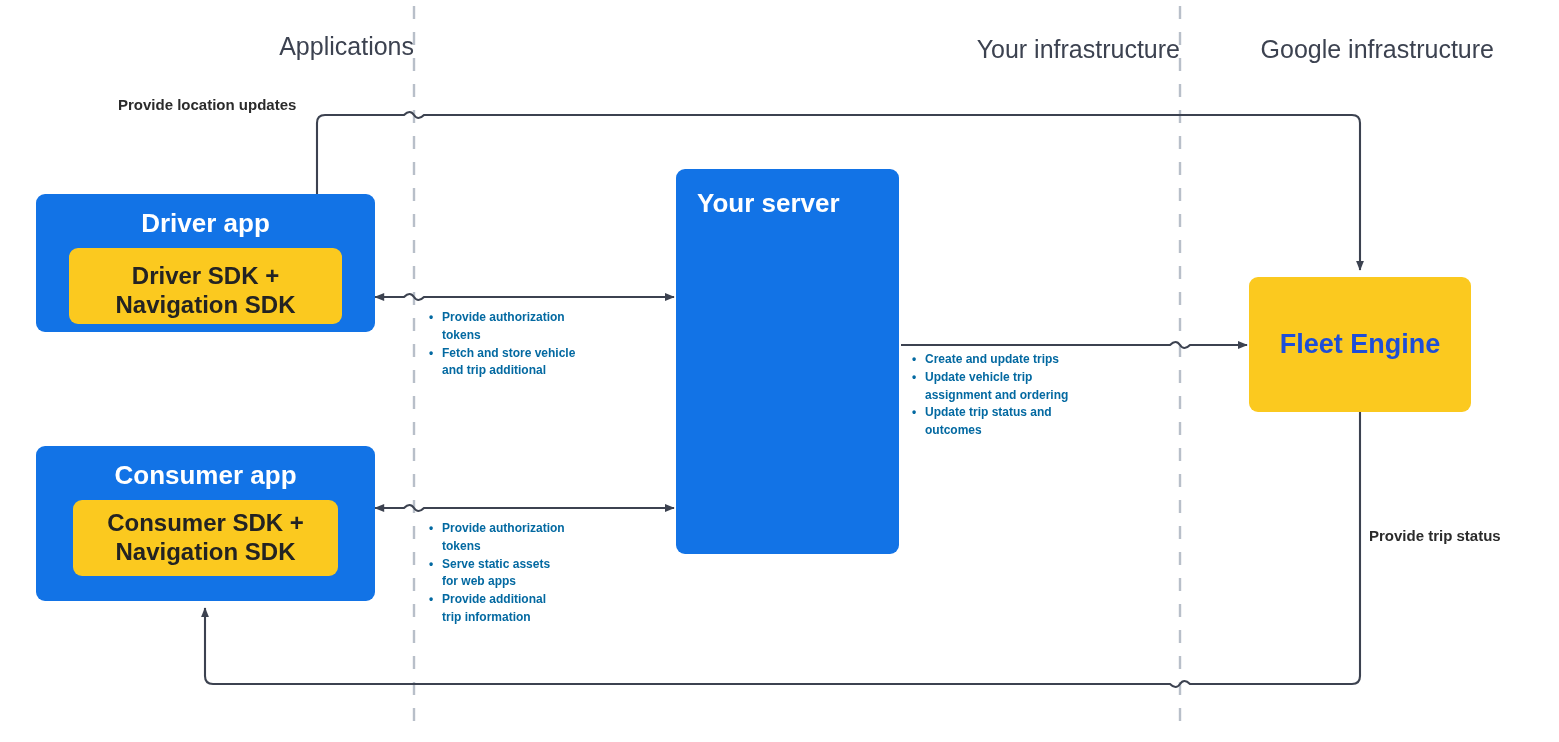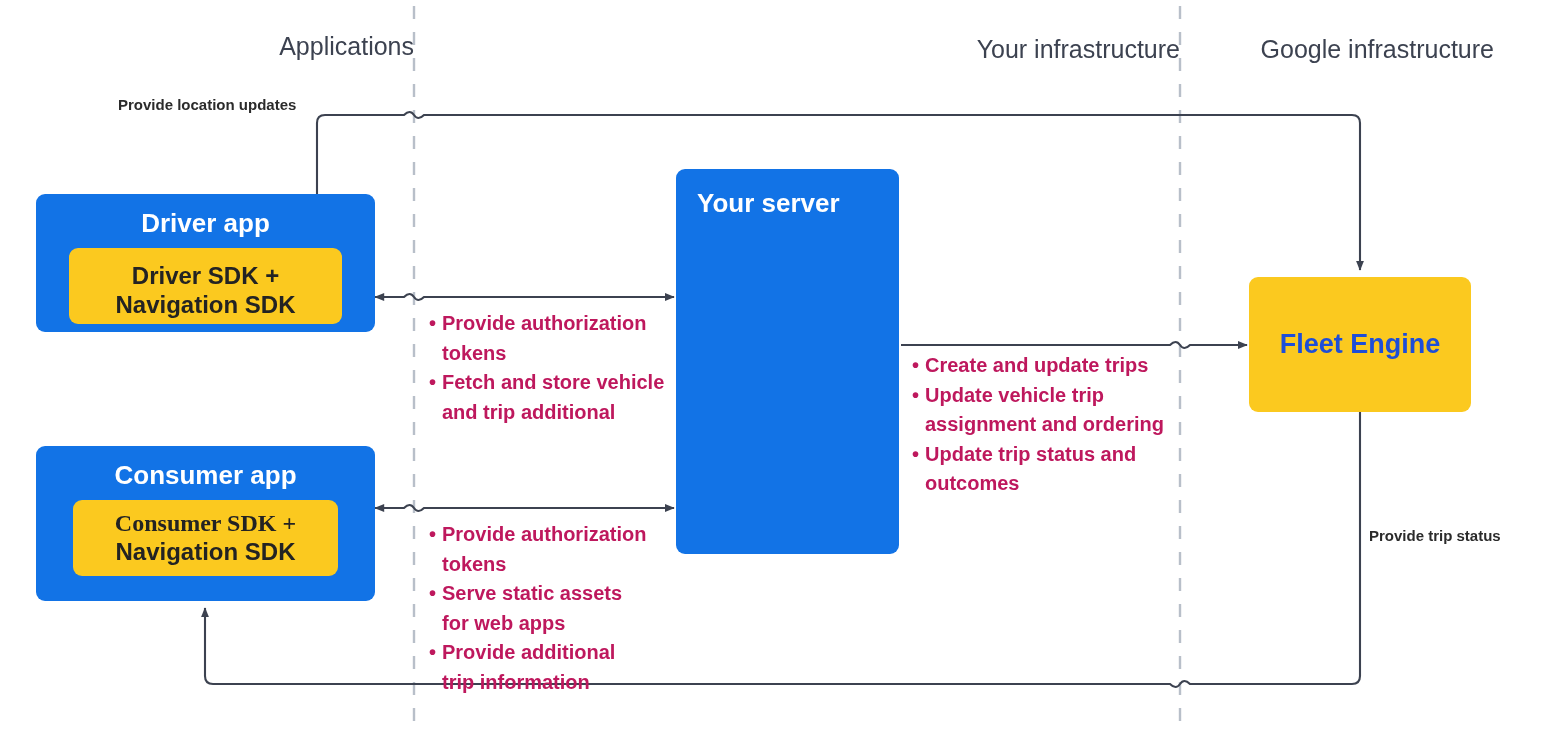--- a/index.html
+++ b/index.html
@@ -57,23 +57,23 @@
   .edge-label{
     position:absolute;
     font-size:15px;
     font-weight:bold;
     color:#2b2b2b;
     white-space:nowrap;
   }
 
   .bullets{
     position:absolute;
-    font-size:20px;
+    font-size:12px;
     font-weight:bold;
-    color:#be185d;
+    color:#0369a1;
     line-height:1.48;
   }
   .bullets .bi{
     display:block;
     position:relative;
     padding-left:13px;
     margin-bottom:0px;
   }
   .bullets .bi::before{
     content:"\2022";
@@ -128,21 +128,21 @@
     <div class="box-title-white" data-name="driver-app-title" style="margin-top:15px;">Driver app</div>
     <div class="box box-yellow" data-name="node-driver-sdk" style="position:static;margin-top:9px;width:273px;height:76px;justify-content:center;">
       <div class="box-title-dark" data-name="driver-sdk-line-1" style="margin-top:10px;">Driver SDK +</div>
       <div class="box-title-dark" data-name="driver-sdk-line-2">Navigation SDK</div>
     </div>
   </div>
 
   <div class="box box-blue" data-name="node-consumer-app" style="left:36px;top:446px;width:339px;height:155px;">
     <div class="box-title-white" data-name="consumer-app-title" style="margin-top:15px;">Consumer app</div>
     <div class="box box-yellow" data-name="node-consumer-sdk" style="position:static;margin-top:9px;width:265px;height:76px;justify-content:center;">
-      <div class="box-title-dark" data-name="consumer-sdk-line-1" style="font-family:Liberation Serif, serif;">Consumer SDK +</div>
+      <div class="box-title-dark" data-name="consumer-sdk-line-1" style="">Consumer SDK +</div>
       <div class="box-title-dark" data-name="consumer-sdk-line-2">Navigation SDK</div>
     </div>
   </div>
 
   <div class="box box-blue" data-name="node-your-server" style="left:676px;top:169px;width:223px;height:385px;align-items:flex-start;">
     <div class="box-title-white" data-name="your-server-title" style="margin:20px 0 0 21px;">Your server</div>
   </div>
 
   <div class="box box-yellow" data-name="node-fleet-engine" style="left:1249px;top:277px;width:222px;height:135px;justify-content:center;">
     <div class="box-title-big-dark" data-name="fleet-engine-title">Fleet Engine</div>

